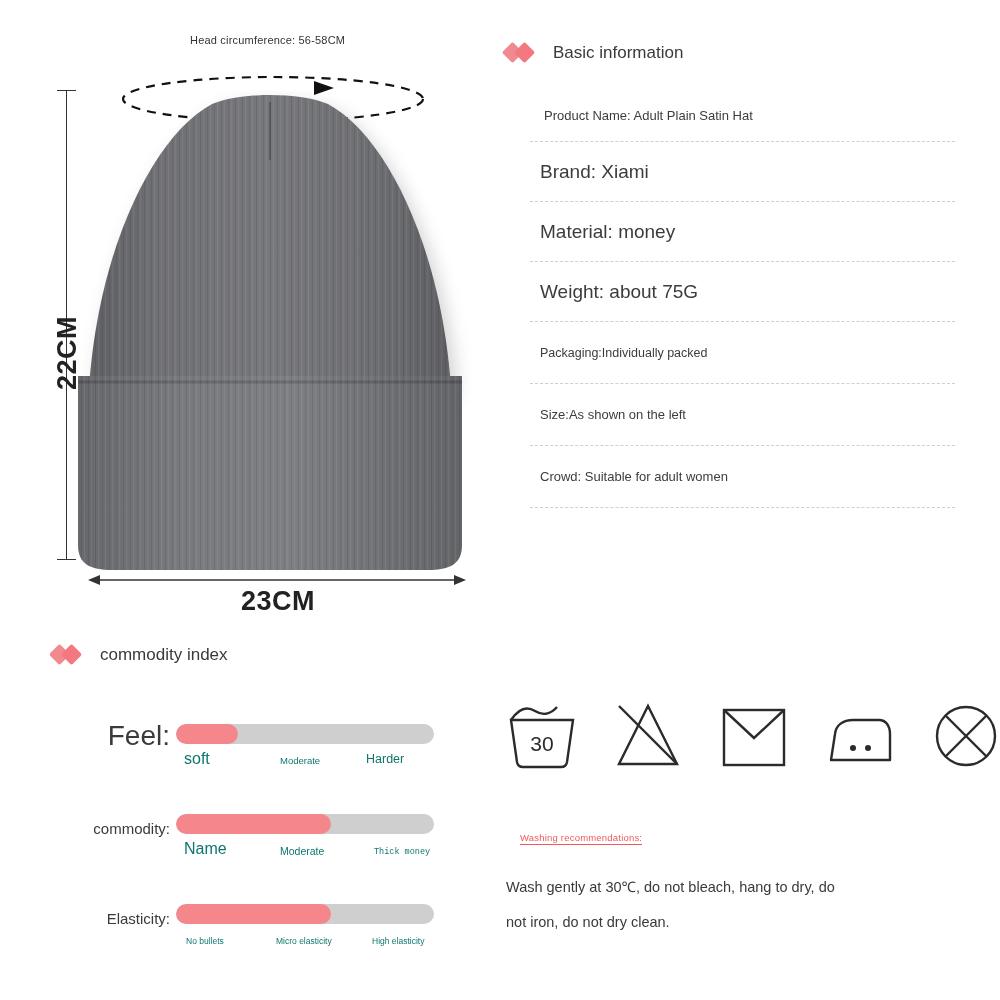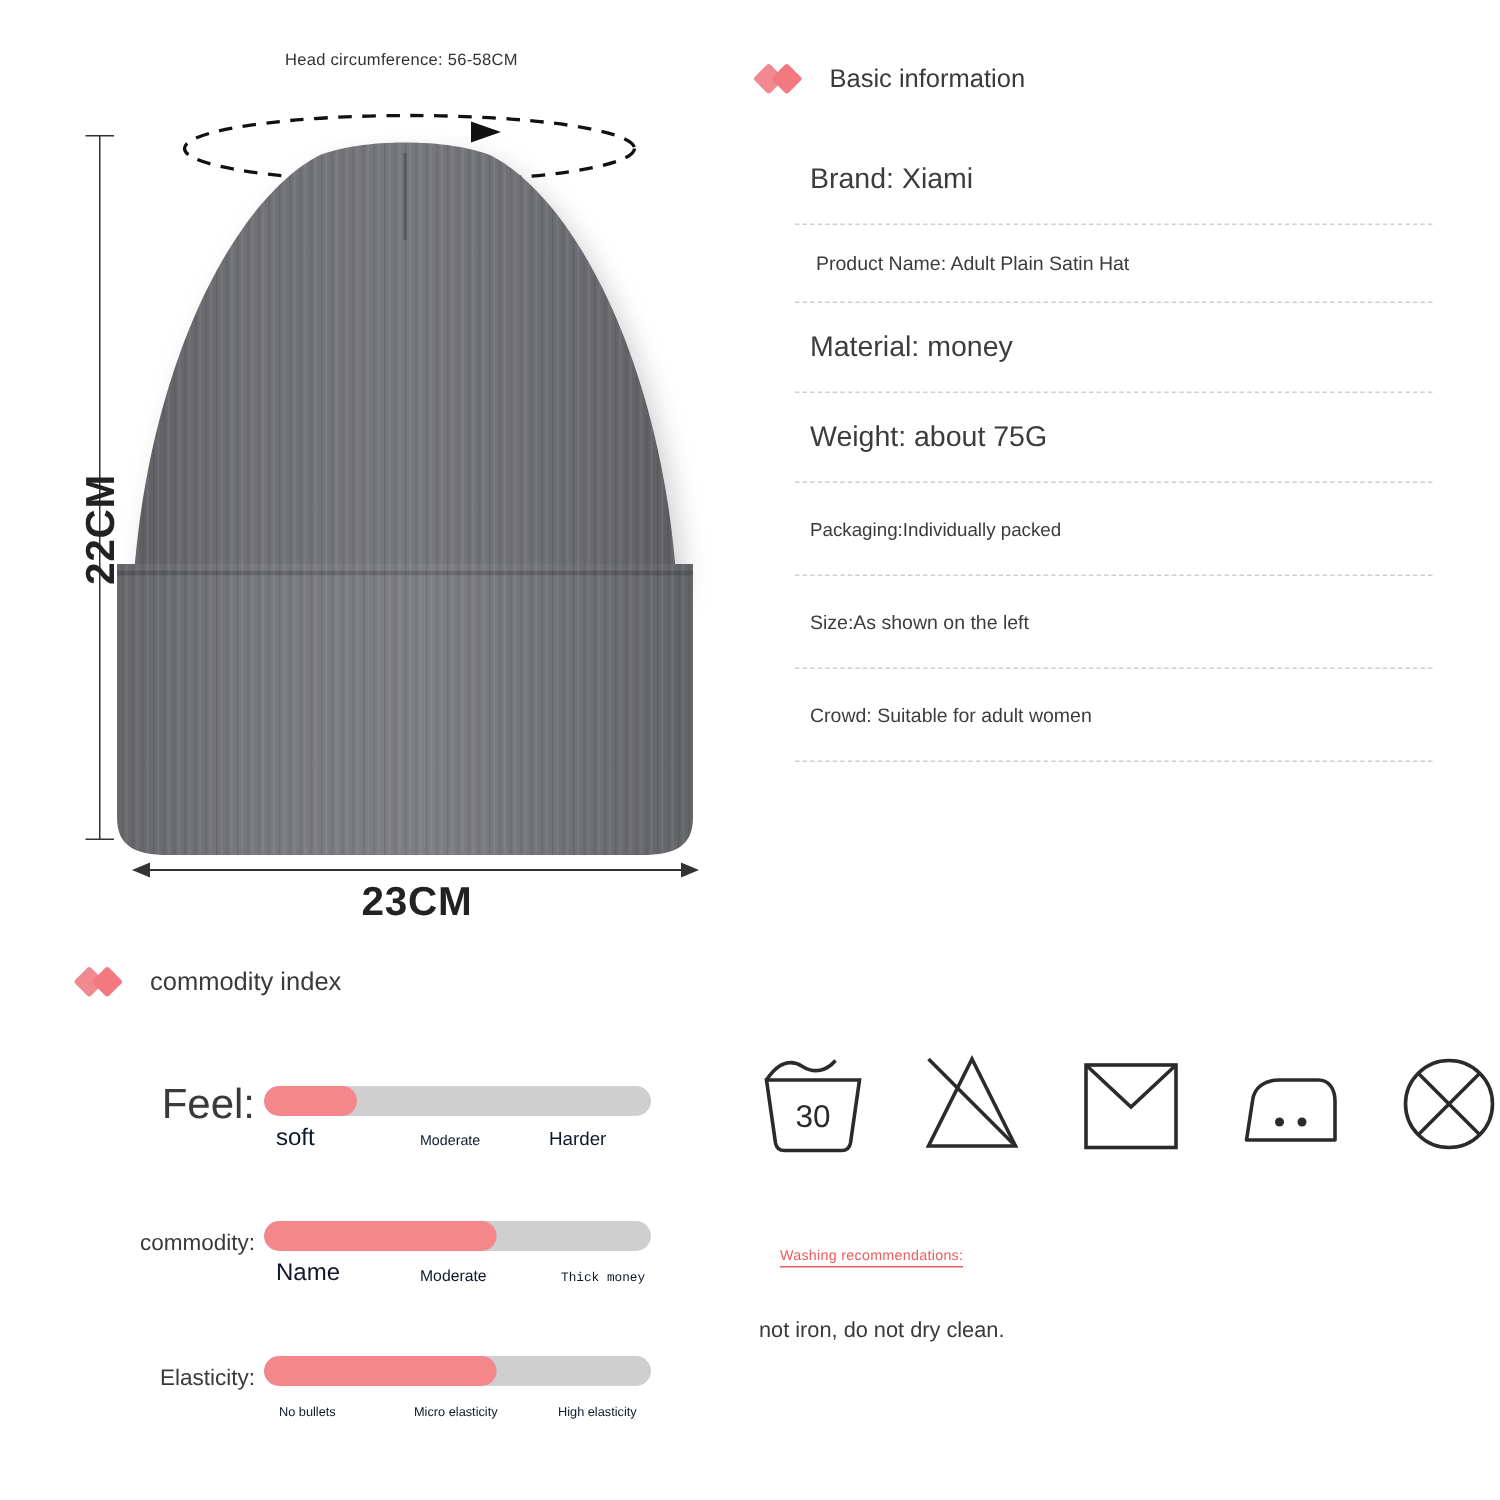--- a/index.html
+++ b/index.html
@@ -77,21 +77,21 @@
   }
   .idx-label.big { font-size: 28px; top: 10px; }
   .idx-label.mid { font-size: 15px; top: 20px; }
   .bar-wrap {
     position: absolute; left: 176px; top: 14px;
     width: 258px; height: 20px; border-radius: 10px; background: #cfcfcf;
     overflow: hidden;
   }
   .bar-fill { height: 100%; background: #f4868c; border-radius: 10px; }
   .ticks { position: absolute; left: 176px; width: 258px; top: 40px; }
-  .ticks span { position: absolute; color: #0f172a; white-space: nowrap; }
+  .ticks span { position: absolute; color: #0f766e; white-space: nowrap; }
 
   
   .wash-area { position: absolute; left: 500px; top: 690px; width: 500px; height: 300px; }
   .wash-icons { position: absolute; left: 5px; top: 8px; display: flex; gap: 32px; }
   .wash-note {
     position: absolute; left: 20px; top: 142px;
     font-size: 9.5px; color: #ef5a5a; letter-spacing: .2px;
   }
   .wash-note .ul { border-bottom: 1px solid #ef5a5a; padding-bottom: 1px; }
   .wash-text {
@@ -176,25 +176,25 @@
 
   <div class="sec-head" style="left:505px; top:42px;">
     <div class="diamonds">
       <div class="dmd a"></div>
         <div class="dmd b"></div>
     </div>
     <div class="sec-title">Basic information</div>
   </div>
 
   <div class="info">
+    <div class="info-row r-sm">
+      <span class="txt">Product Name: Adult Plain Satin Hat</span>
+    </div>
     <div class="info-row r-lg">
       <span class="txt">Brand: Xiami</span>
-    </div>
-    <div class="info-row r-sm">
-      <span class="txt">Product Name: Adult Plain Satin Hat</span>
     </div>
     <div class="info-row r-lg">
       <span class="txt">Material: money</span>
     </div>
     <div class="info-row r-lg">
       <span class="txt">Weight: about 75G</span>
     </div>
     <div class="info-row r-xs">
       <span class="txt">Packaging:Individually packed</span>
     </div>
@@ -293,17 +293,18 @@
           <line x1="58" y1="17" x2="16" y2="59" stroke="#2b2b2b" stroke-width="2.4"></line>
         </svg>
       </div>
     </div>
 
     <div class="wash-note">
       <span class="ul">Washing recommendations:</span>
     </div>
 
     <div class="wash-text">
+      <div>Wash gently at 30℃, do not bleach, hang to dry, do</div>
       <div>not iron, do not dry clean.</div>
     </div>
   </div>
 
 </div>
 
 </body></html>

